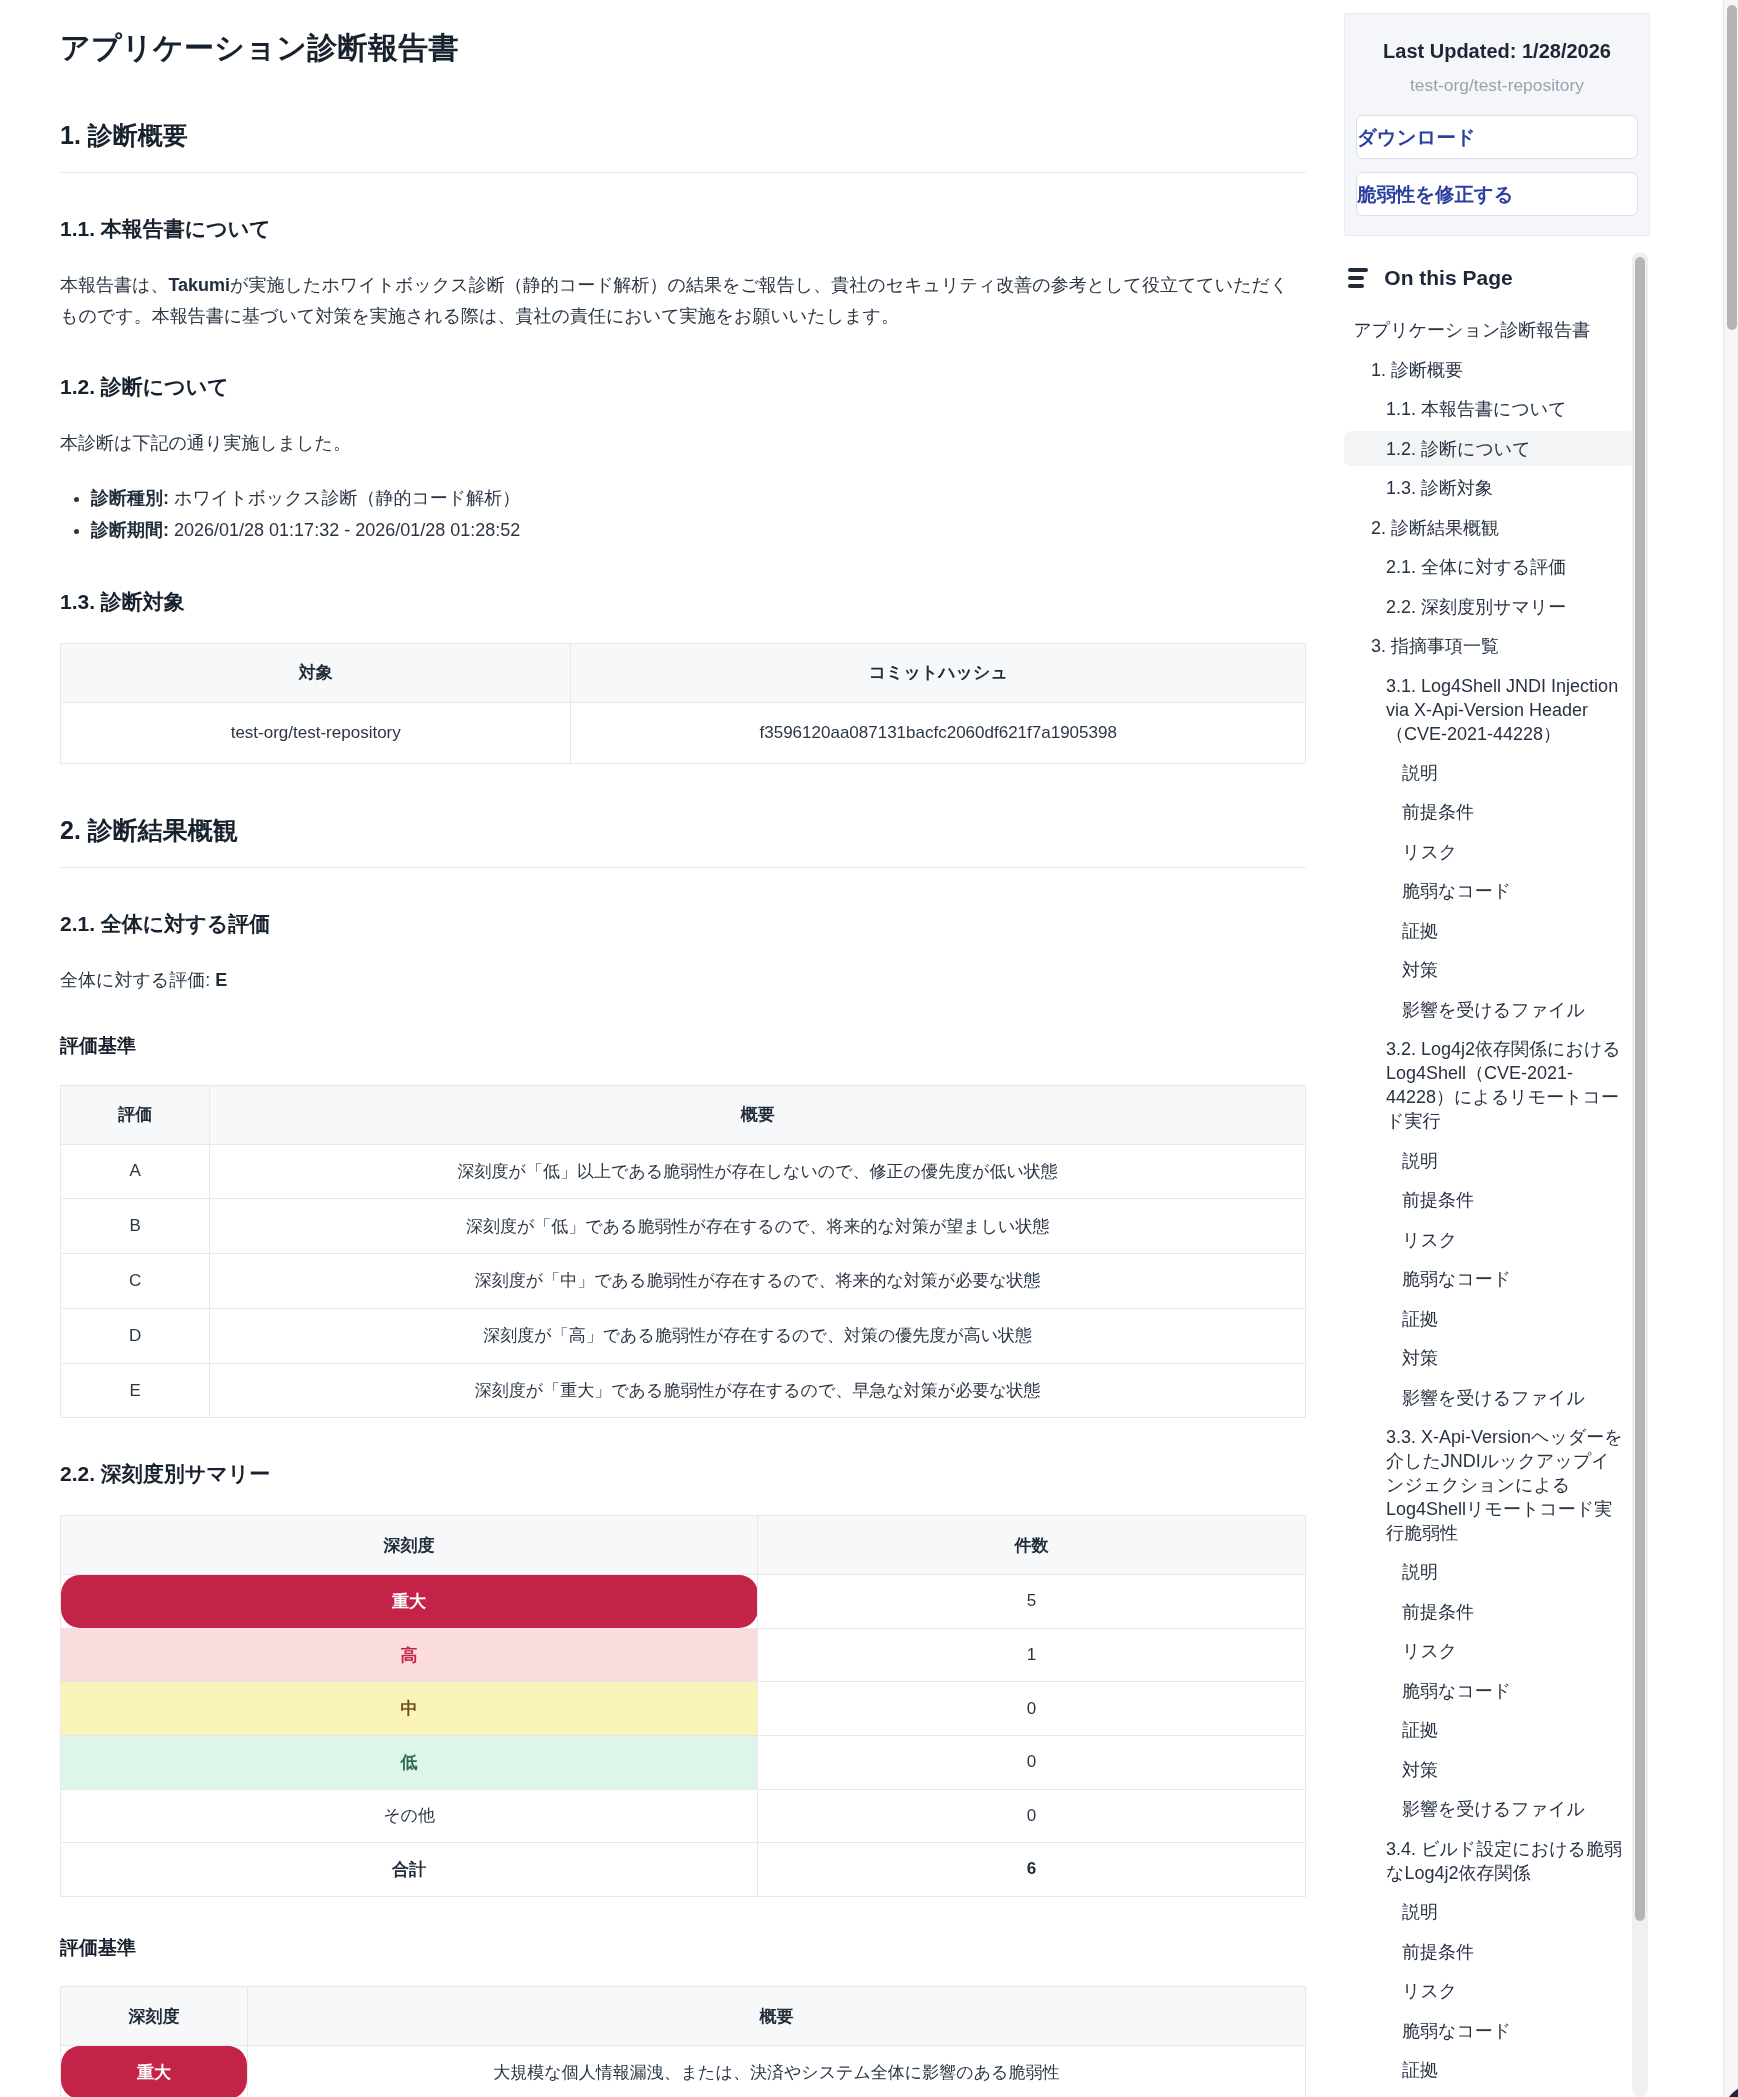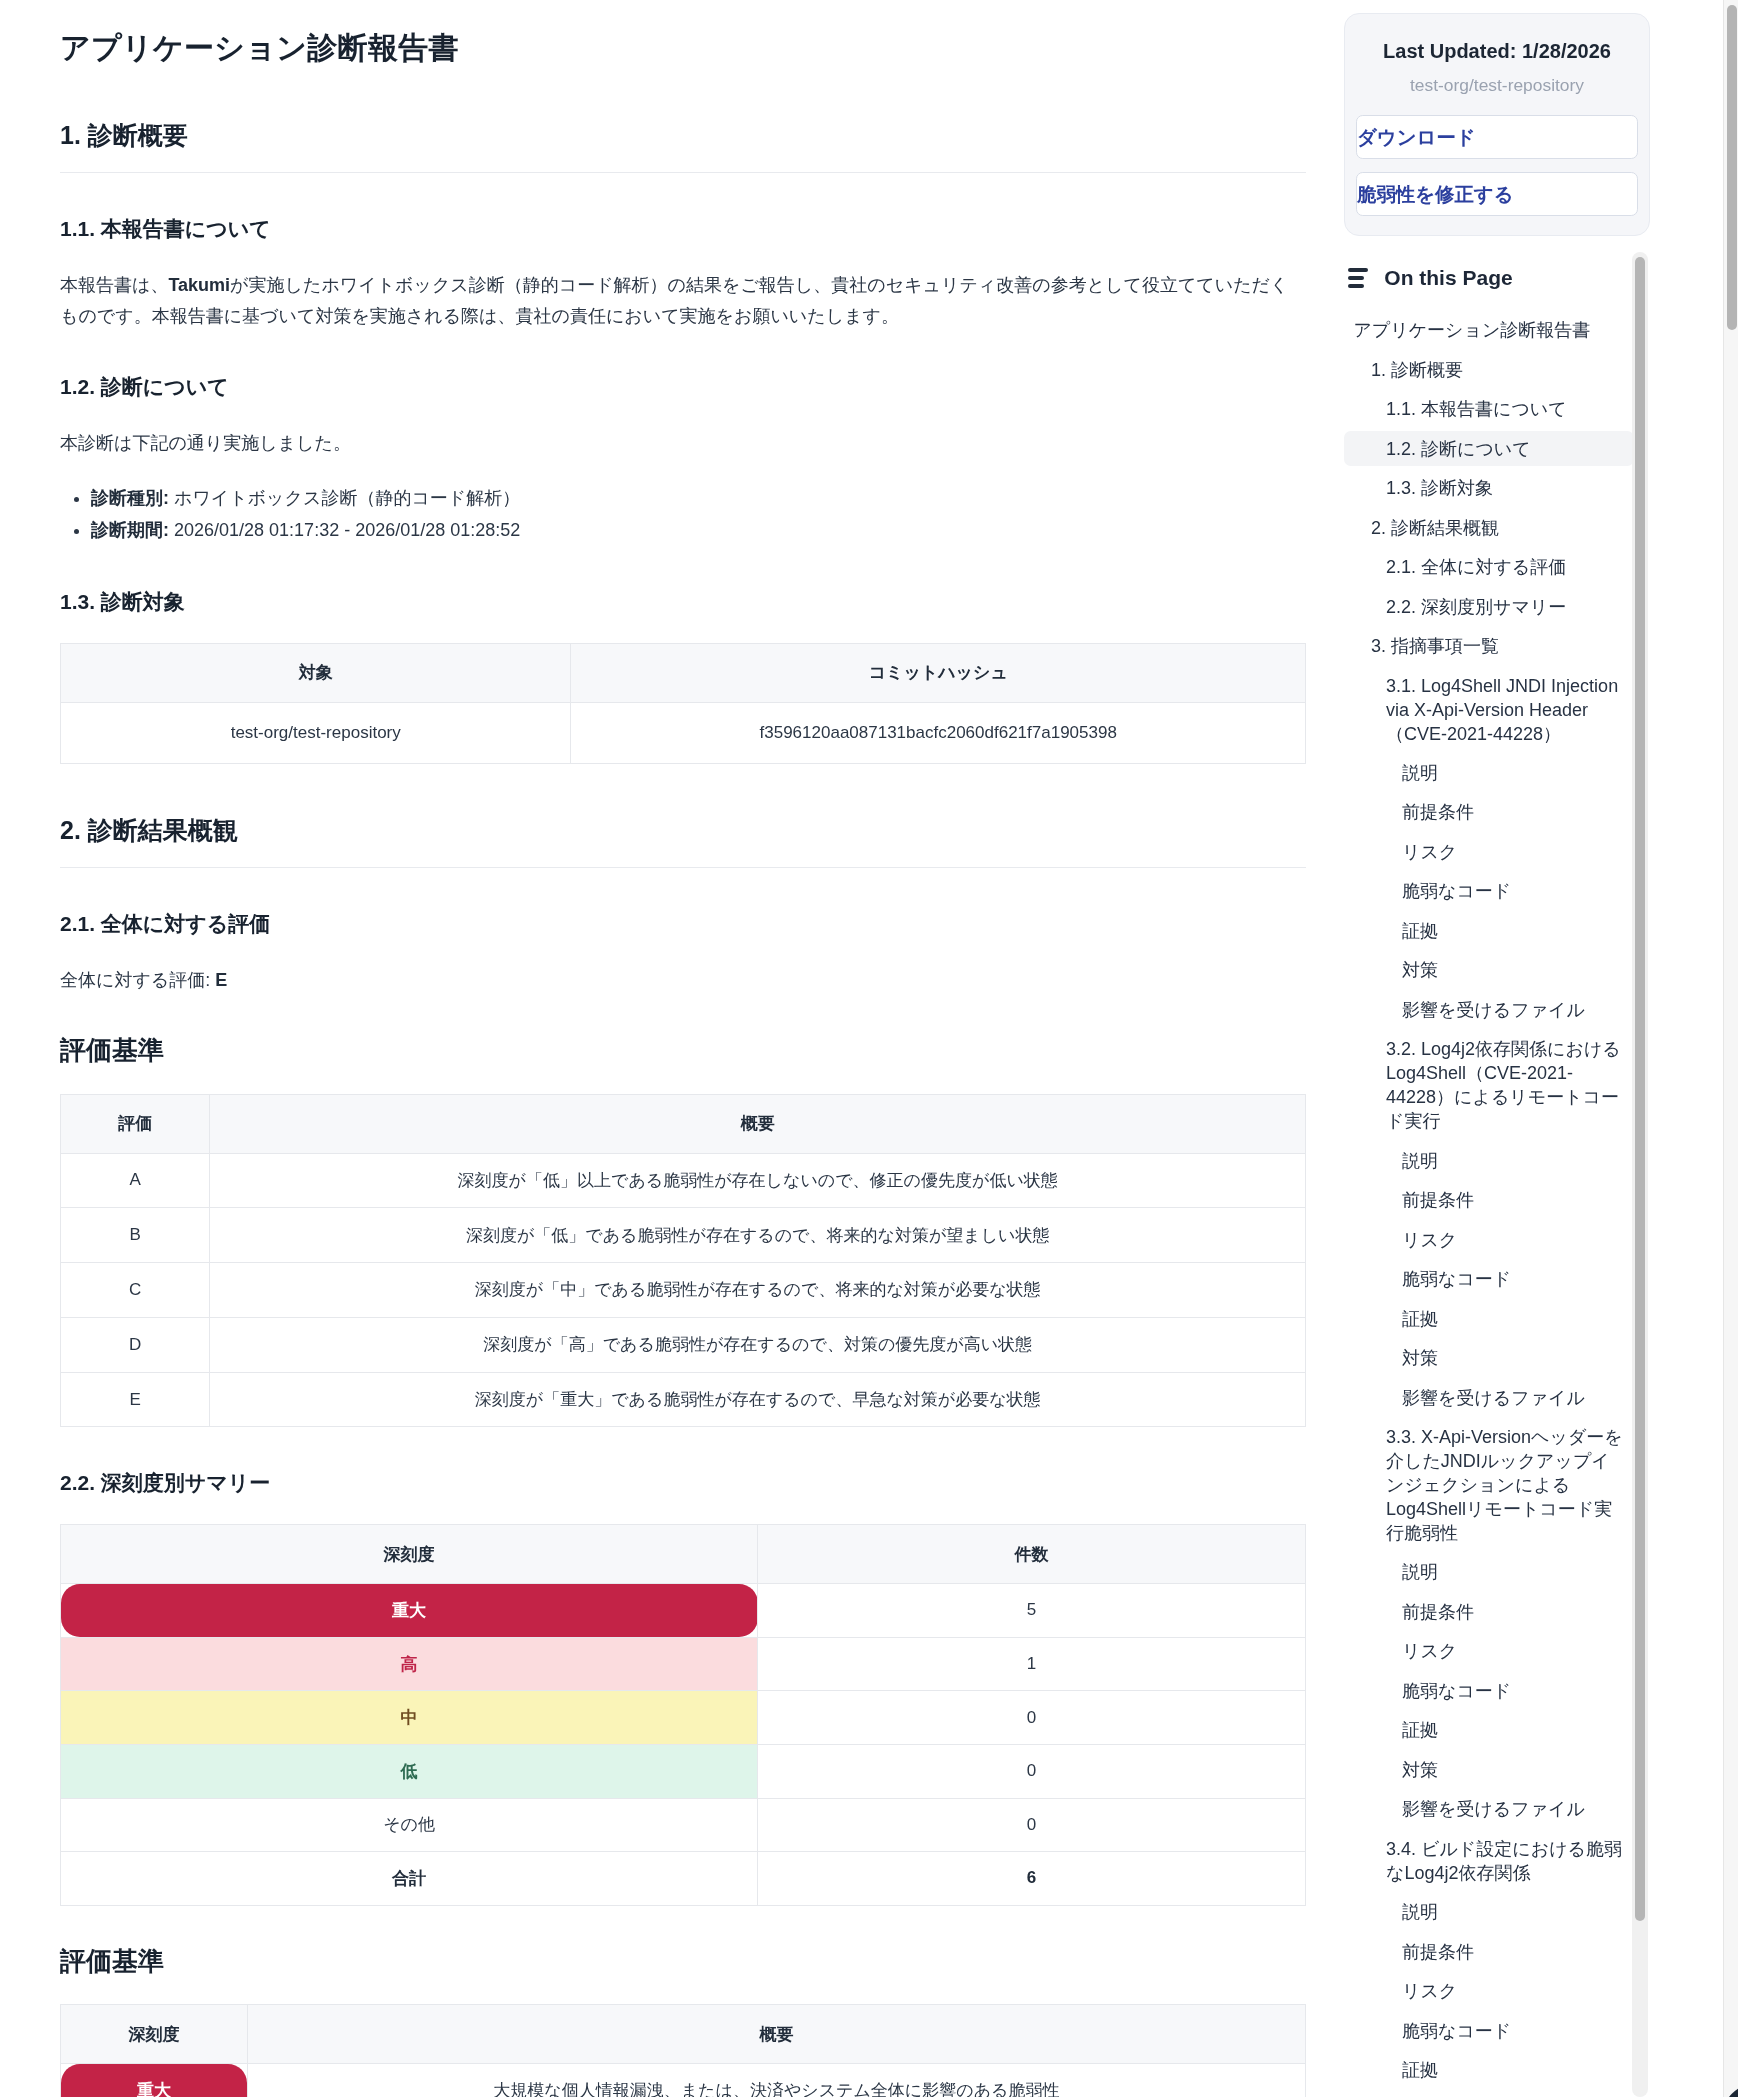--- a/index.html
+++ b/index.html
@@ -4,21 +4,21 @@
 <style>
   html,body{margin:0;padding:0;background:#ffffff;width:1738px;height:2097px;overflow:hidden;
     font-family:"Liberation Sans","DejaVu Sans",sans-serif;color:#2b3645;}
   .page{position:relative;width:1738px;height:2097px;background:#fff;overflow:hidden;}
 
   
   .content{position:absolute;left:60px;top:0;width:1246px;padding-top:28px;}
   h1{font-size:30px;font-weight:700;color:#18222f;margin:0 0 47px 0;letter-spacing:0.3px;}
   h2{font-size:25px;font-weight:700;color:#18222f;margin:50px 0 31px 0;padding-bottom:20px;border-bottom:1.3px solid #e8eaee;}
   h3{font-size:21px;font-weight:700;color:#18222f;margin:42px 0 27px 0;}
-  h4{font-size:26px;font-weight:700;color:#18222f;margin:38px 0 25.5px 0;}
+  h4{font-size:19px;font-weight:700;color:#18222f;margin:38px 0 25.5px 0;}
   p{font-size:18px;line-height:1.7;margin:0 0 10.7px 0;}
   ul.diag-list{margin:23px 0 0 0;padding-left:31px;}
   ul.diag-list li{font-size:18px;line-height:1.78;color:#2b3645;}
   ul.diag-list li strong{font-weight:700;color:#222d3b;}
   strong{font-weight:700;color:#222d3b;}
 
   table{width:100%;border-collapse:collapse;margin:6.7px 0 17.4px 0;font-size:17px;color:#2b3645;
     border:0.7px solid #e6e8ec;}
   th,td{border:0.7px solid #e6e8ec;text-align:center;vertical-align:middle;padding:16px 19px;}
   thead th{background:#f7f8fa;font-weight:700;color:#222d3b;padding:17.4px 19px;}
@@ -35,21 +35,21 @@
 
   td.c-critical{background:var(--critical-bg);color:var(--critical-text);font-weight:700;border-radius:19px;}
   td.c-high{background:var(--high-bg);color:var(--high-text);font-weight:700;}
   td.c-medium{background:var(--medium-bg);color:var(--medium-text);font-weight:700;}
   td.c-low{background:var(--low-bg);color:var(--low-text);font-weight:700;}
   tr.r-total td{font-weight:700;color:#222d3b;}
 
   
   .sidebar{position:absolute;left:1344px;top:13.4px;width:306px;}
   .side-card{box-sizing:border-box;width:306px;height:223px;background:#f5f6f9;border:1.3px solid #e8ebf1;
-    border-radius:15px;text-align:center;padding-top:25.5px;}
+    border-radius:1px;text-align:center;padding-top:25.5px;}
   .last-updated{font-size:20px;font-weight:600;color:#1c2634;}
   .repo-name{font-size:17.4px;color:#9aa2b0;margin-top:12px;}
   .side-btn{display:block;box-sizing:border-box;width:282px;height:44px;margin:19px auto 0 auto;
     background:#ffffff;border:1.3px solid #d9dee8;border-radius:6.7px;color:var(--accent-blue);
     font-size:19.4px;font-weight:700;line-height:42px;text-align:left;cursor:pointer;
     font-family:"Liberation Sans","DejaVu Sans",sans-serif;padding:0;}
   .side-btn + .side-btn{margin-top:13.4px;}
 
   .otp-header{display:flex;align-items:center;gap:14.8px;margin:29.5px 0 0 4px;}
   .otp-icon{display:flex;flex-direction:column;gap:4.7px;width:21.5px;}

